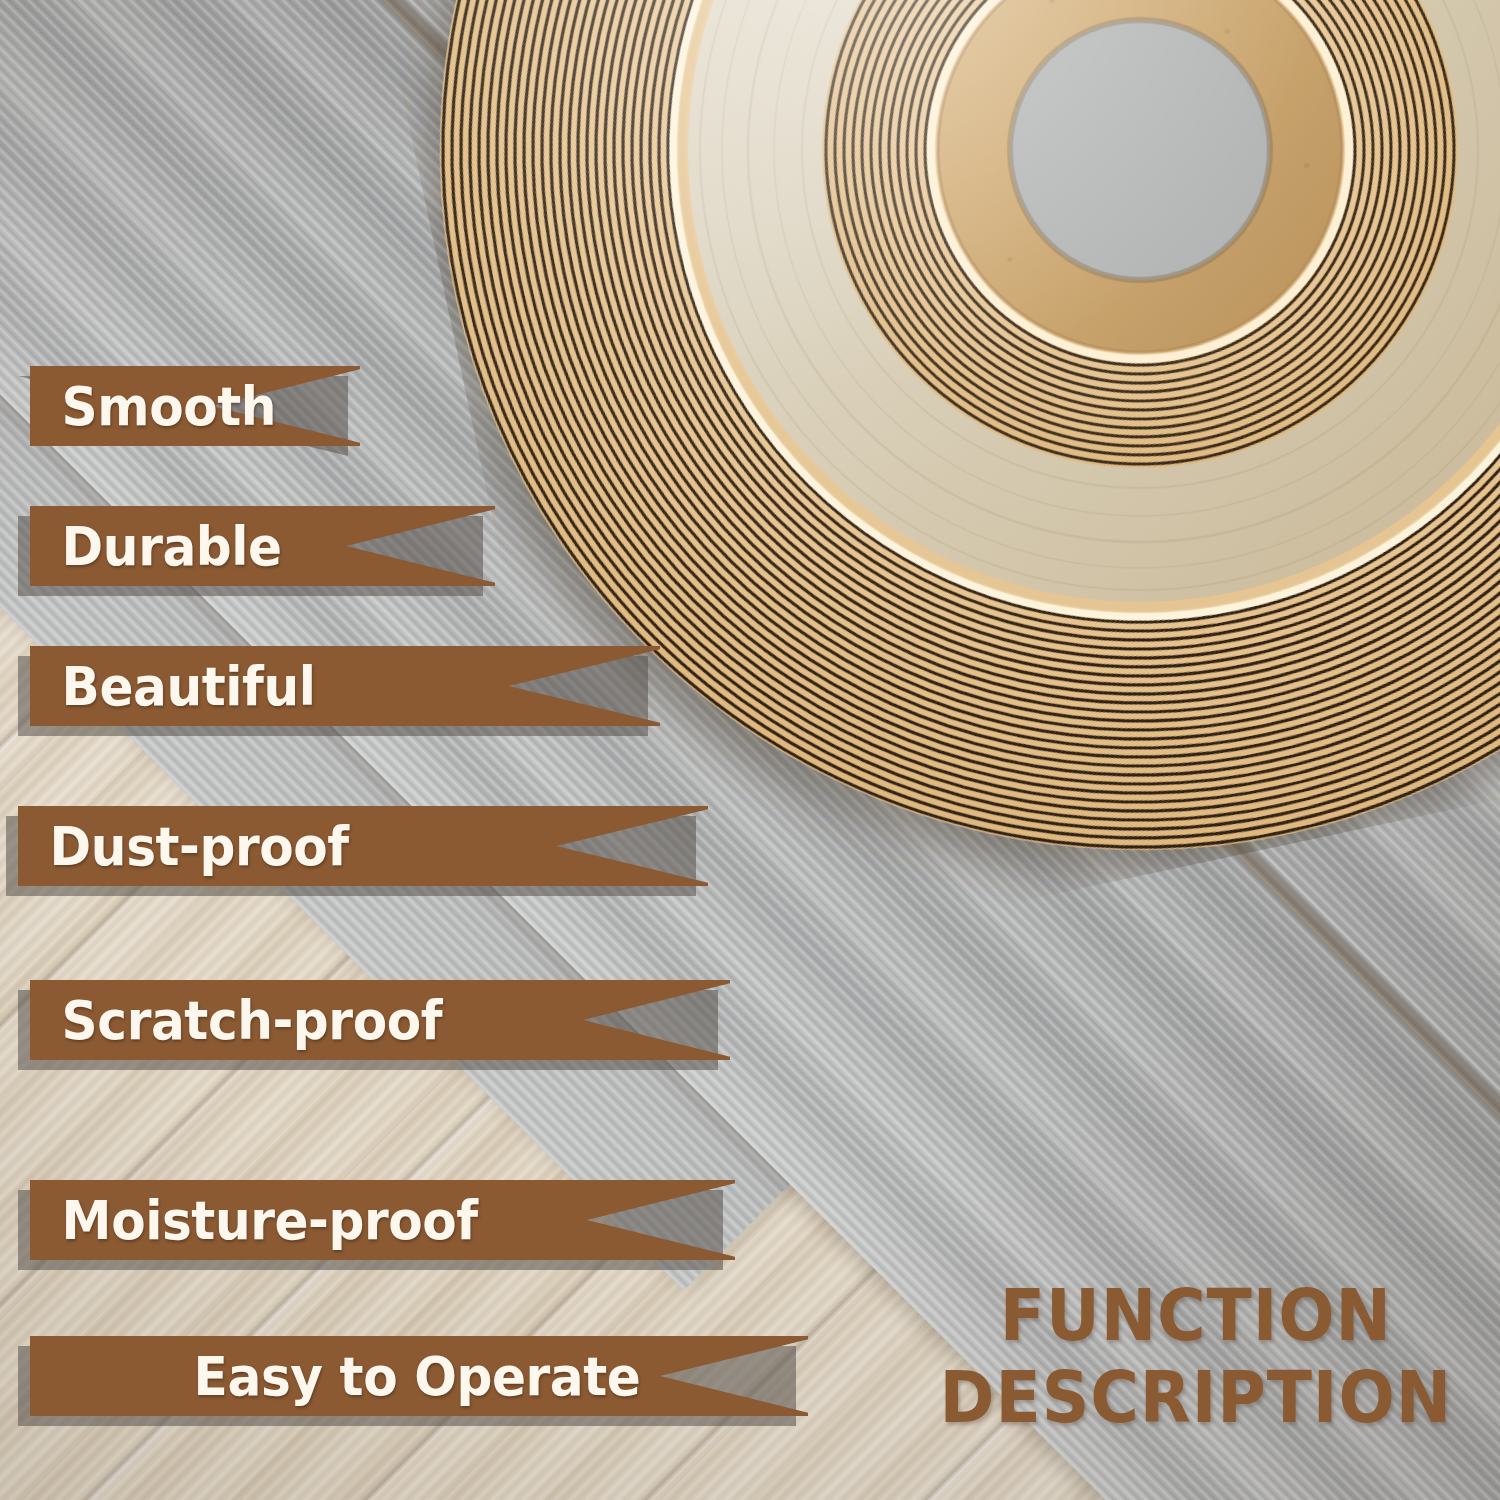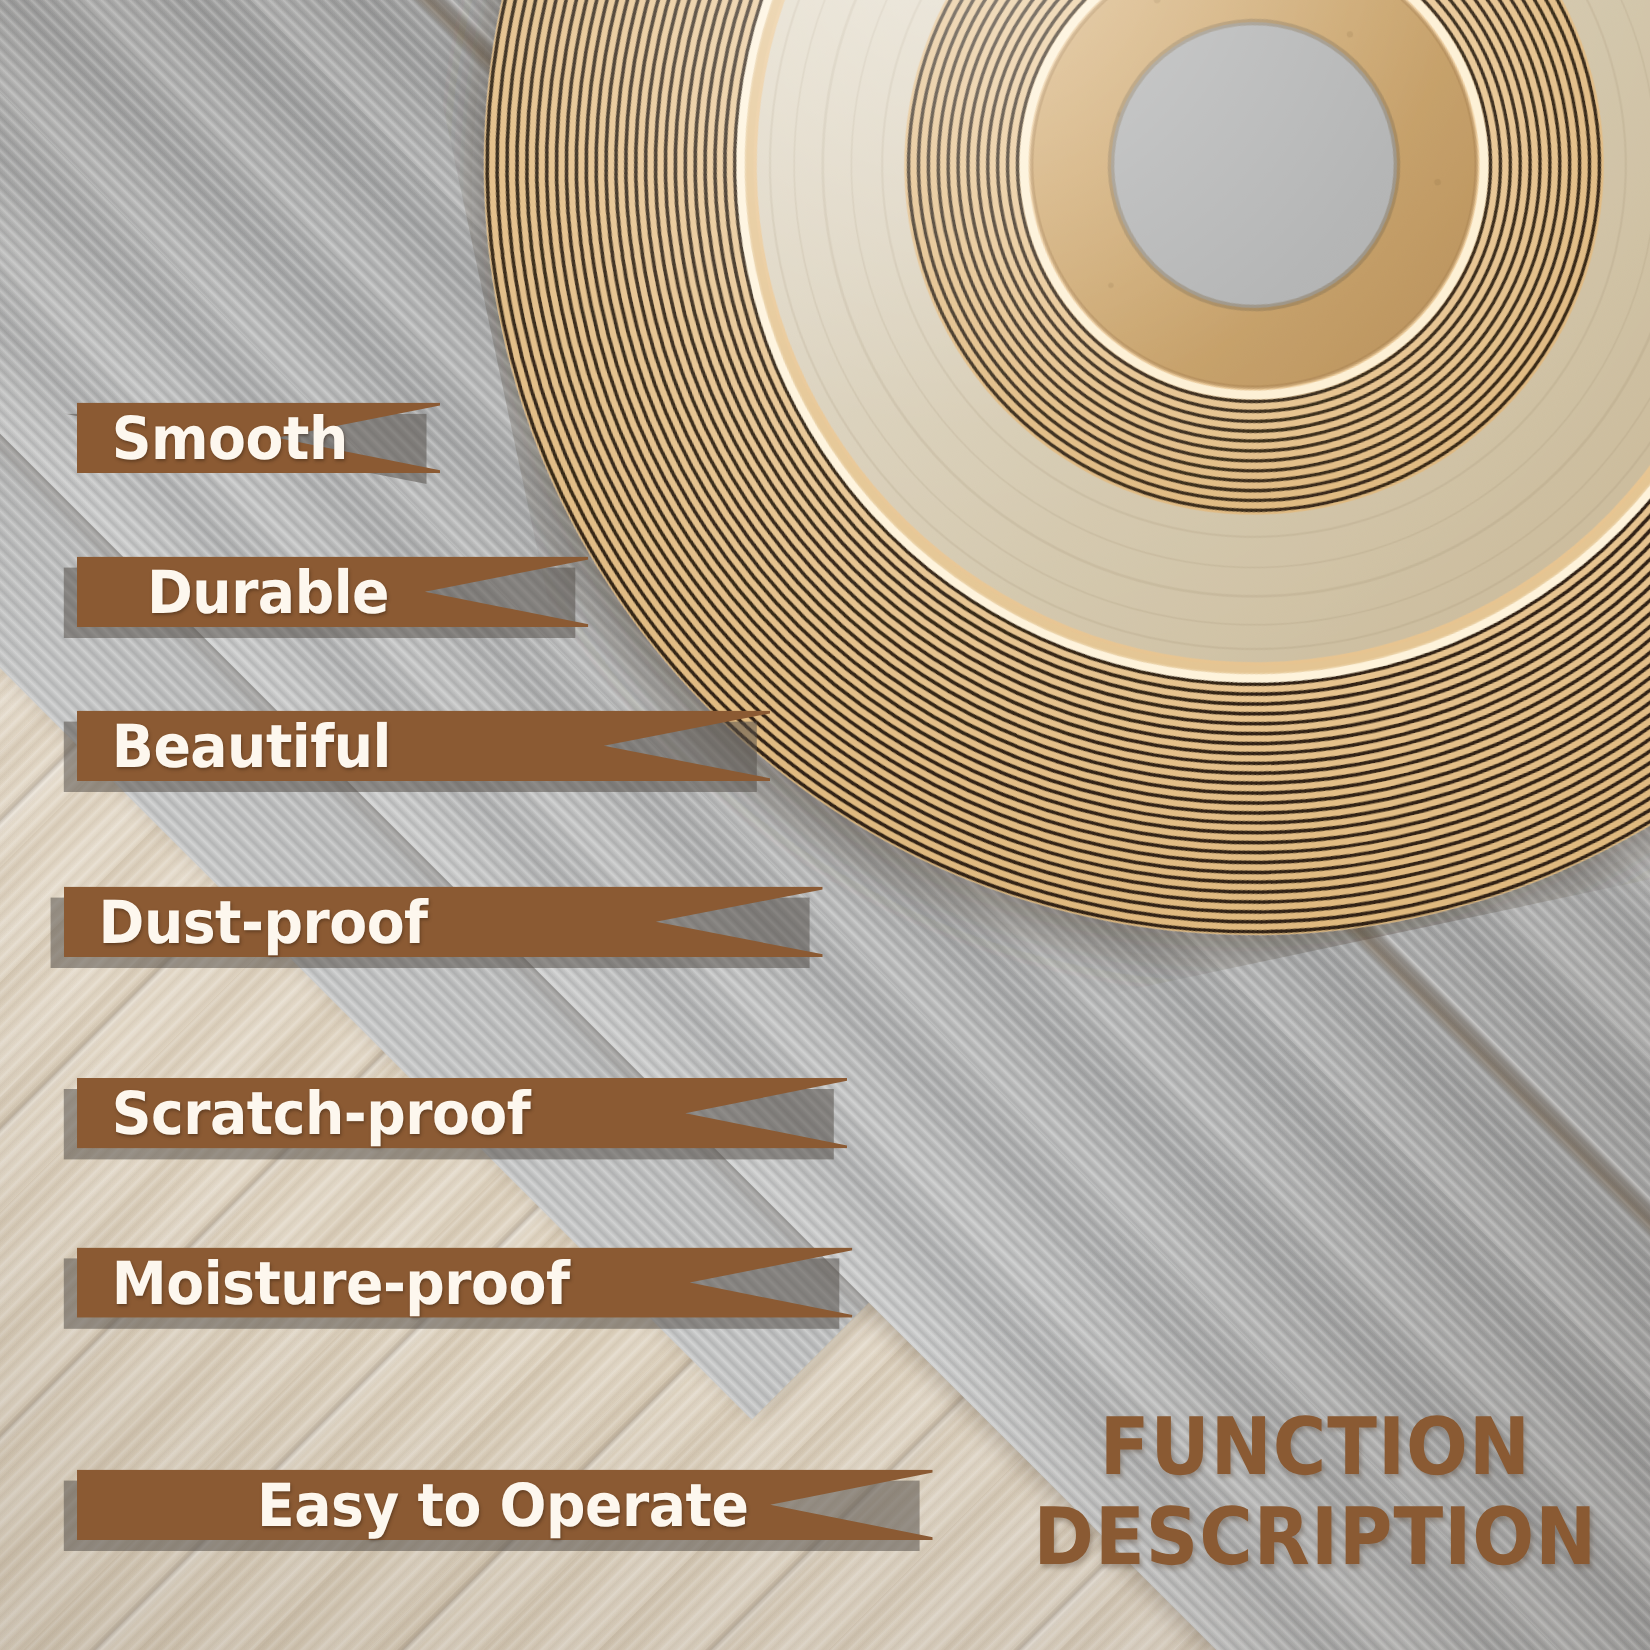--- a/index.html
+++ b/index.html
@@ -113,24 +113,23 @@
   }
   .roll-wrap svg{ display:block; }
 
   
   .banners{
     position:absolute; left:0; top:0;
     width:1500px; height:1500px;
   }
   .banner{
     position:absolute;
-    height:64px;
+    height:80px;
     display:flex;
     align-items:center;
-    margin-left:40px;
   }
   .banner .shape{
     position:absolute; inset:0;
     background:var(--brown,#8b5a33);
   }
   .banner .shadow{
     position:absolute;
     left:-12px; top:10px;
     width:100%; height:100%;
     background:rgba(88,82,76,0.55);
@@ -301,21 +300,21 @@
   </div>
 
   <div class="banners">
 
     <div class="banner" style="left:30px; top:366px; width:330px;">
       <div class="shadow" style="clip-path:polygon(0 0, 100% 0, 100% 100%, 0 100%, 0 100%, 55% 100%, 100% 100%);"></div>
       <div class="shape" style="clip-path: polygon(0px 0px, 100% 0px, 100% 4%, 55% 50%, 100% 96%, 100% 100%, 0px 100%); background: rgb(139, 90, 51);"></div>
       <span class="label" style="color: rgb(253, 247, 238);">Smooth</span>
     </div>
 
-    <div class="banner" style="left:30px; top:506px; width:465px;padding-left:32px;">
+    <div class="banner" style="left:30px; top:506px; width:465px;">
       <div class="shadow"></div>
       <div class="shape" style="clip-path: polygon(0px 0px, 100% 0px, 100% 4%, 68% 50%, 100% 96%, 100% 100%, 0px 100%); background: rgb(139, 90, 51);"></div>
       <span class="label" style="color: rgb(253, 247, 238);">Durable</span>
     </div>
 
     <div class="banner" style="left:30px; top:646px; width:630px;text-align:right;">
       <div class="shadow"></div>
       <div class="shape" style="clip-path: polygon(0px 0px, 100% 0px, 100% 4%, 76% 50%, 100% 96%, 100% 100%, 0px 100%); background: rgb(139, 90, 51);"></div>
       <span class="label" style="color: rgb(253, 247, 238);">Beautiful</span>
     </div>
@@ -325,21 +324,21 @@
       <div class="shape" style="clip-path: polygon(0px 0px, 100% 0px, 100% 4%, 78% 50%, 100% 96%, 100% 100%, 0px 100%); background: rgb(139, 90, 51);"></div>
       <span class="label" style="color: rgb(253, 247, 238);">Dust-proof</span>
     </div>
 
     <div class="banner" style="left:30px; top:980px; width:700px;">
       <div class="shadow"></div>
       <div class="shape" style="clip-path: polygon(0px 0px, 100% 0px, 100% 4%, 79% 50%, 100% 96%, 100% 100%, 0px 100%); background: rgb(139, 90, 51);"></div>
       <span class="label" style="color: rgb(253, 247, 238);">Scratch-proof</span>
     </div>
 
-    <div class="banner" style="left:30px; top:1134px; width:705px;">
+    <div class="banner" style="left:30px; top:1180px; width:705px;">
       <div class="shadow"></div>
       <div class="shape" style="clip-path: polygon(0px 0px, 100% 0px, 100% 4%, 79% 50%, 100% 96%, 100% 100%, 0px 100%); background: rgb(139, 90, 51);"></div>
       <span class="label" style="color: rgb(253, 247, 238);">Moisture-proof</span>
     </div>
 
     <div class="banner" style="left:30px; top:1336px; width:778px;justify-content:center;">
       <div class="shadow"></div>
       <div class="shape" style="clip-path: polygon(0px 0px, 100% 0px, 100% 4%, 81% 50%, 100% 96%, 100% 100%, 0px 100%); background: rgb(139, 90, 51);"></div>
       <span class="label" style="color: rgb(253, 247, 238);">Easy to Operate</span>
     </div>

